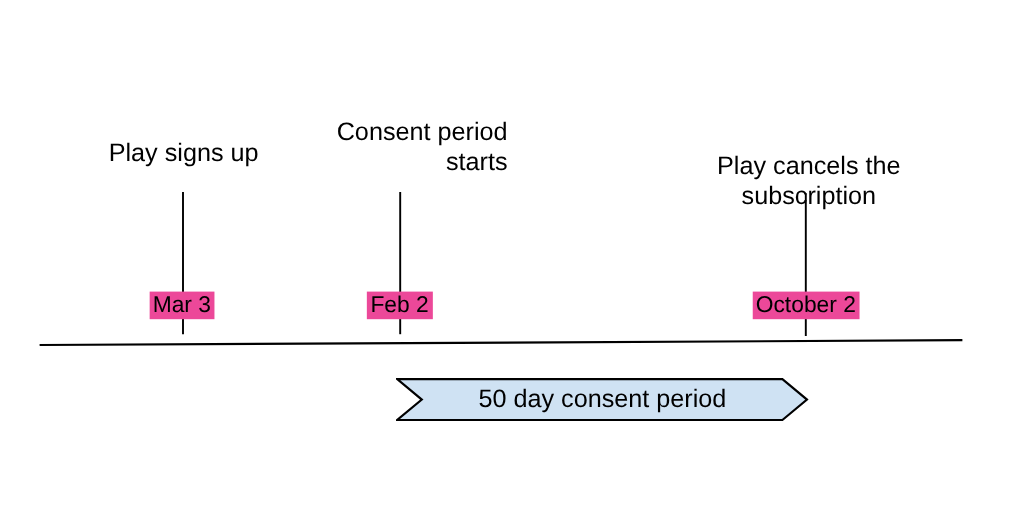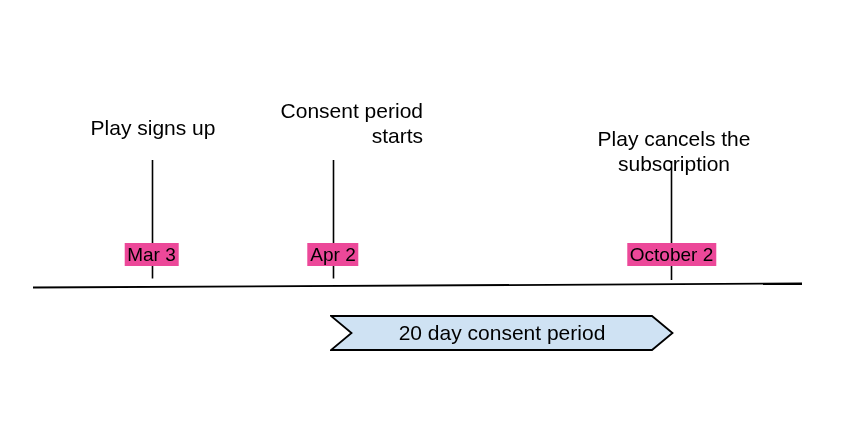--- a/index.html
+++ b/index.html
@@ -94,24 +94,24 @@
   </svg>
 
   <div class="toplabel" style="left:153px; top:115px; width:160px;">Play signs up</div>
 
   <div class="toplabel" style="left:333px; top:98px; width:180px;text-align:right;">Consent period starts</div>
 
   <div class="toplabel" style="left:674px; top:98px; width:195px;margin-top:28px;">Play cancels the subscription</div>
 
   <div class="badge" style="left:151.5px;">Mar 3</div>
 
-  <div class="badge" style="left:333px;">Apr 2</div>
+  <div class="badge" style="left:333px;">Feb 2</div>
 
   <div class="badge" style="left:671.5px;">October 2</div>
 
   <div class="banner">
     <svg width="344" height="36" viewBox="0 0 344 36">
       <polygon class="banner-shape" points="1,1 322,1 342.5,18 322,35 1,35 21.5,18"></polygon>
     </svg>
-    <span class="banner-text">20 day consent period</span>
+    <span class="banner-text">50 day consent period</span>
   </div>
 
 </div>
 
 </body></html>

